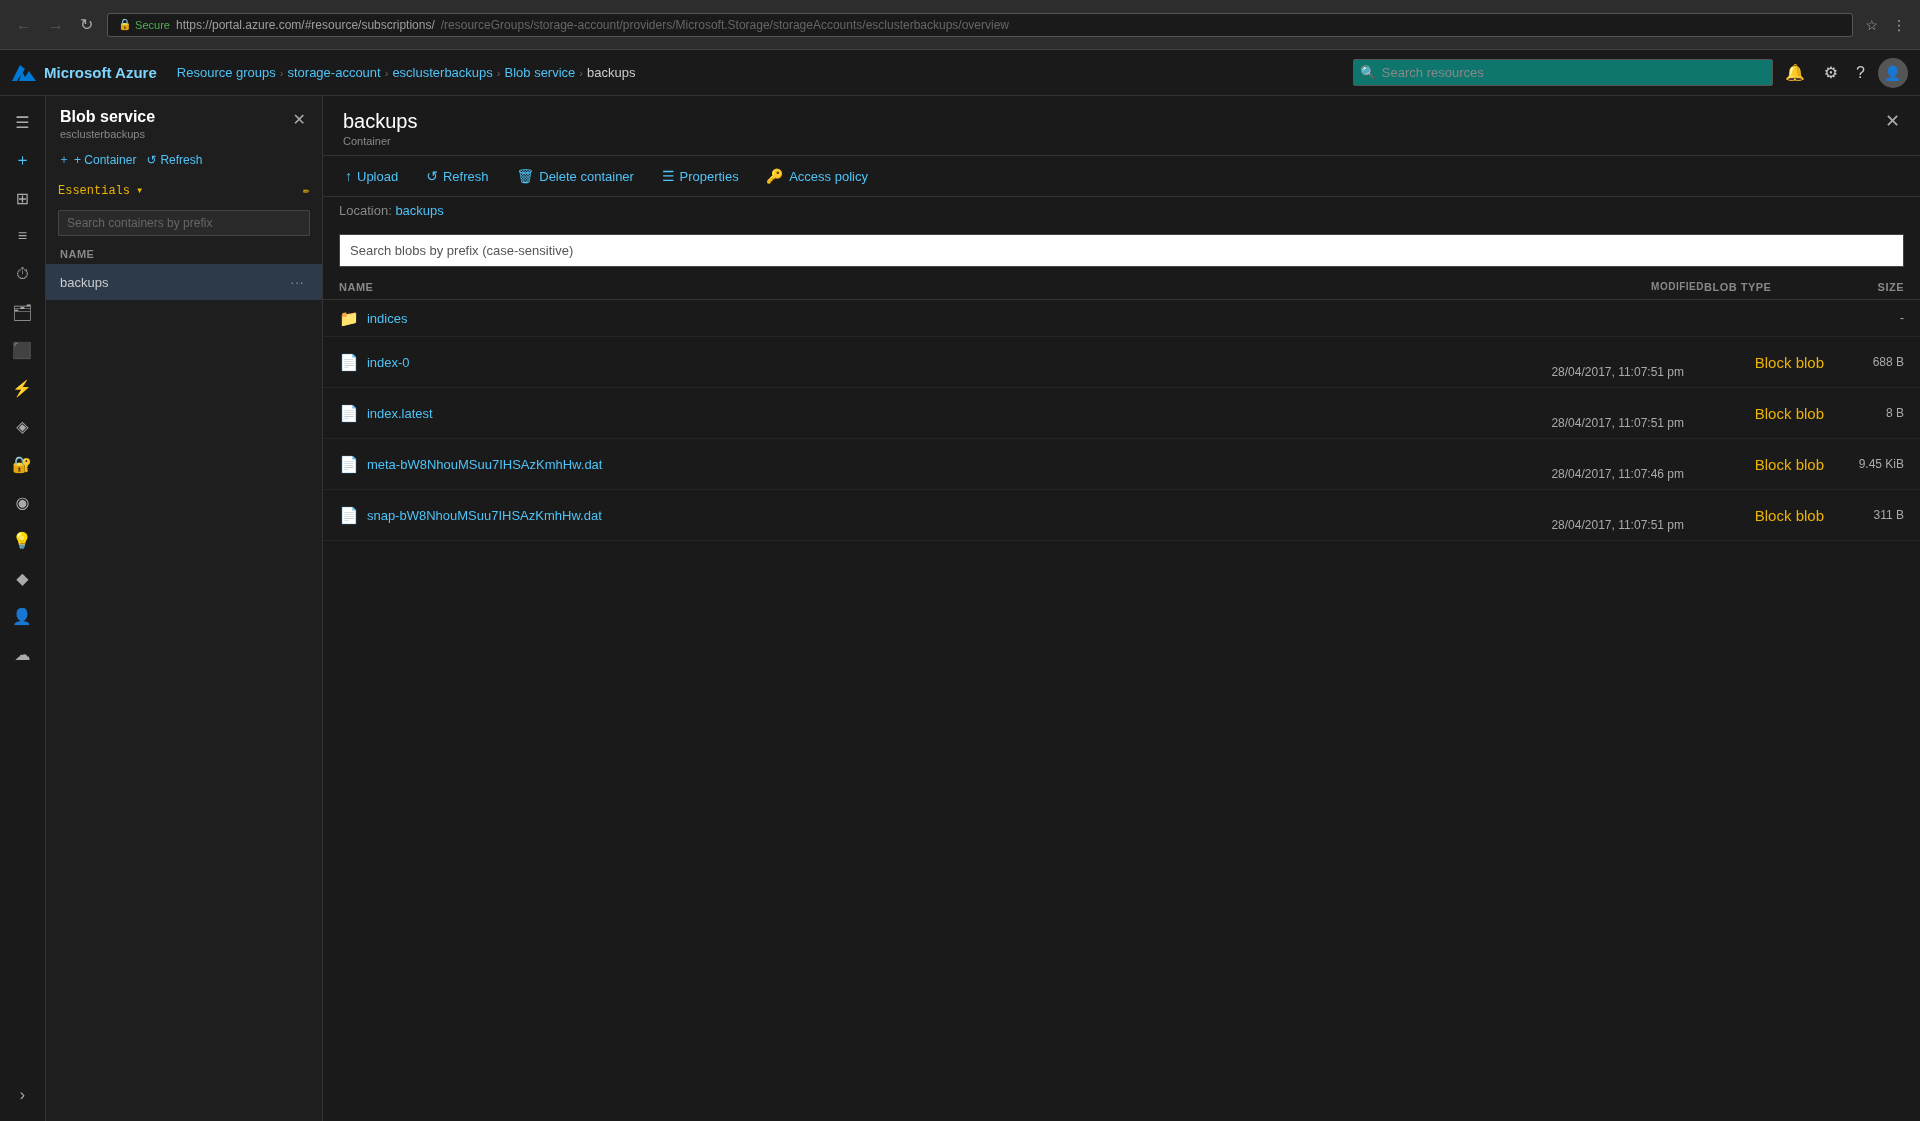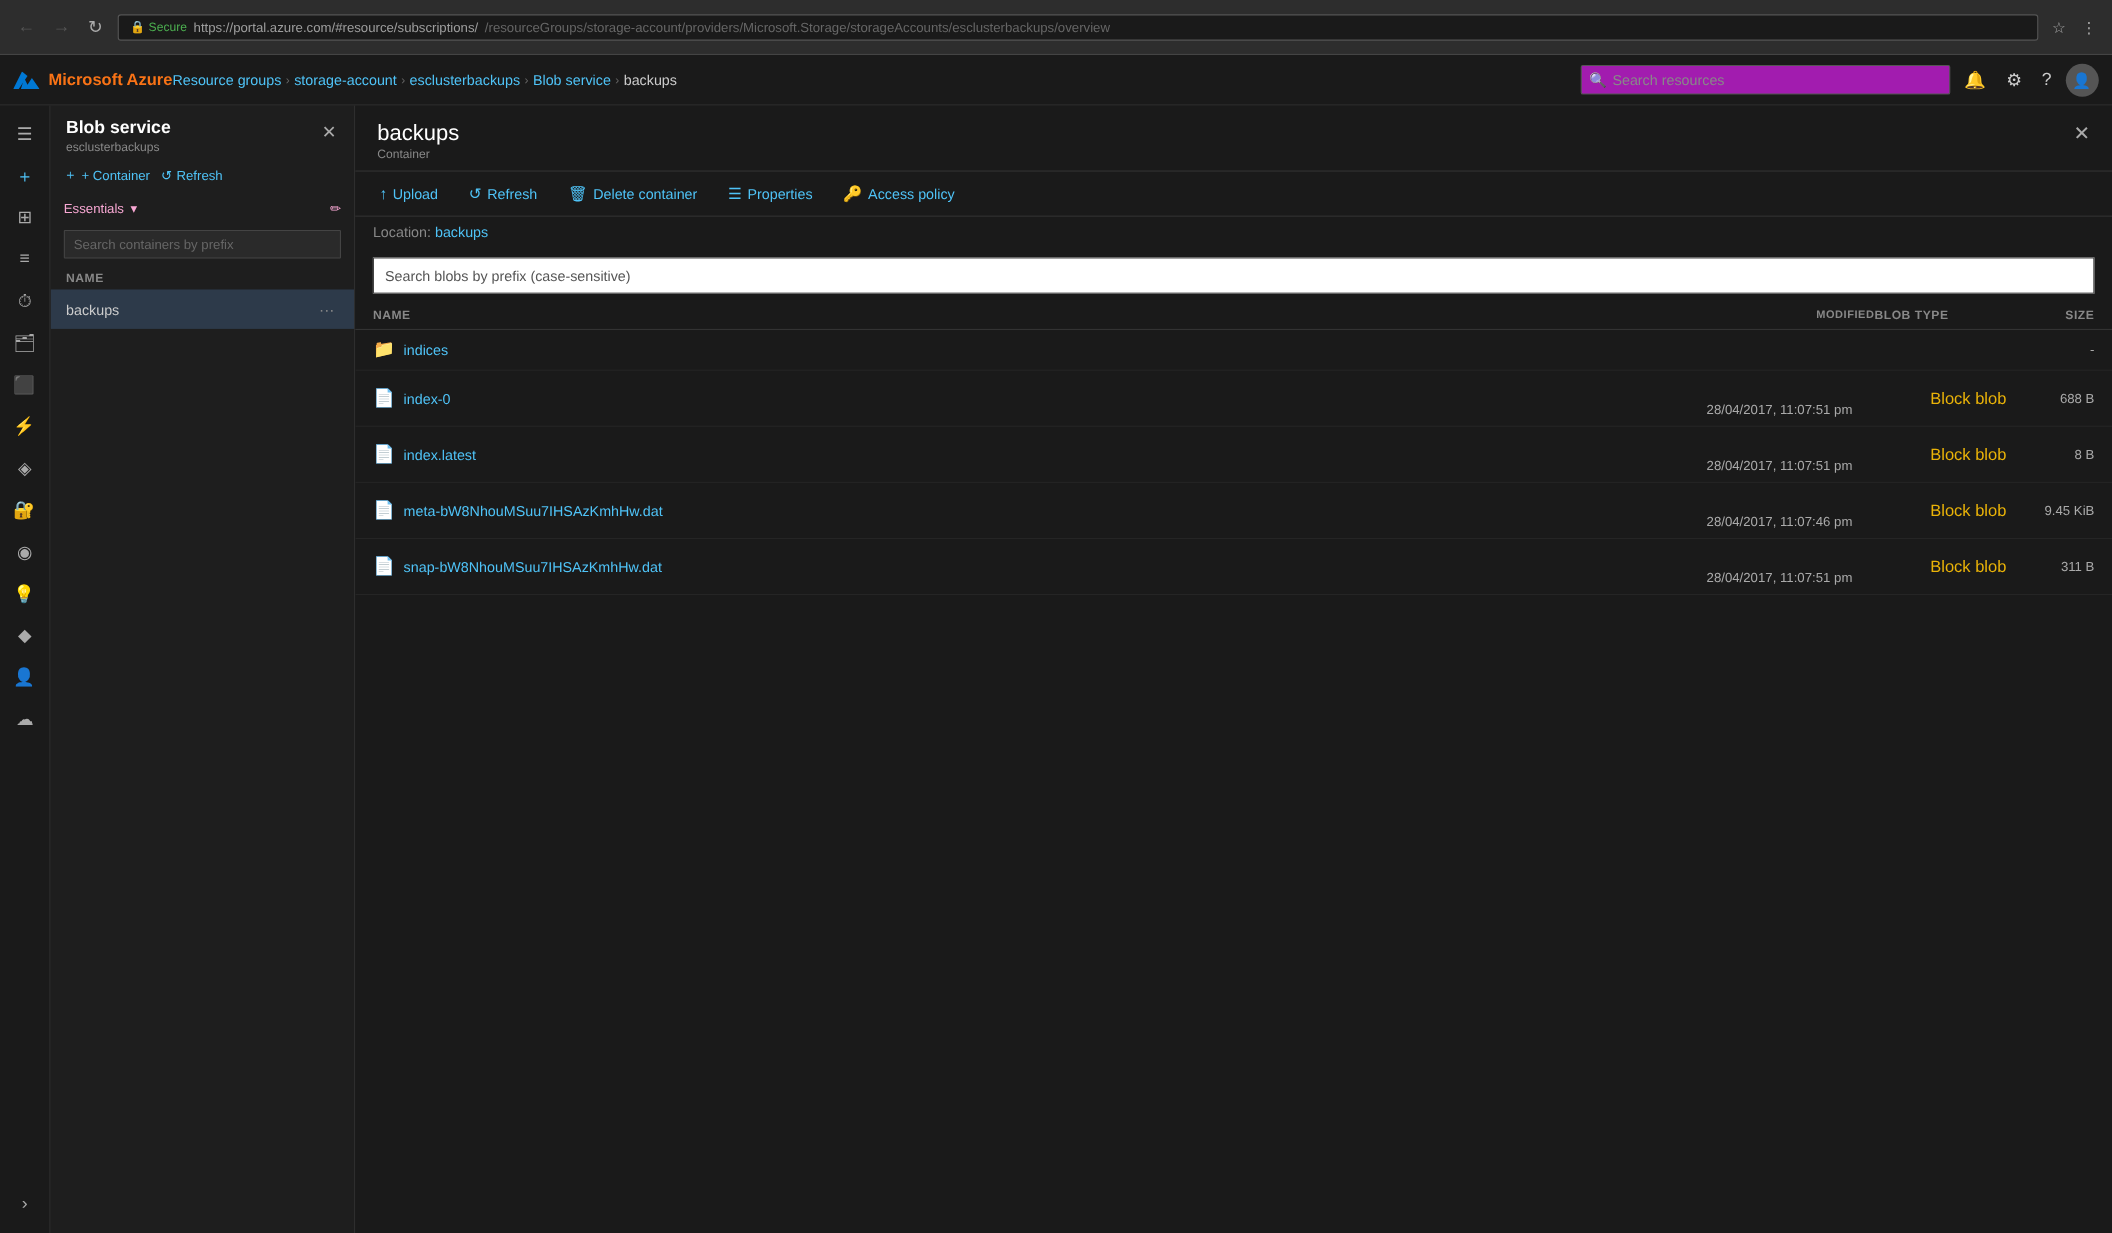--- a/index.html
+++ b/index.html
@@ -11,51 +11,51 @@
     .browser-nav-btn { background: none; border: none; color: #aaa; font-size: 16px; cursor: pointer; padding: 4px 6px; border-radius: 3px; }
     .browser-nav-btn.disabled { color: #555; cursor: default; }
     .browser-address-bar { flex: 1; background: #1a1a1a; border: 1px solid #555; border-radius: 3px; padding: 4px 10px; color: #4fc3f7; font-size: 12px; display: flex; align-items: center; gap: 6px; }
     .secure-badge { color: #4caf50; font-size: 11px; display: flex; align-items: center; gap: 3px; }
     .address-text { color: #9e9e9e; font-size: 12px; }
     .browser-actions { display: flex; gap: 6px; align-items: center; }
     .browser-action-btn { background: none; border: none; color: #aaa; font-size: 14px; cursor: pointer; padding: 4px; }
 
     
     .top-nav { background: #1a1a1a; height: 46px; display: flex; align-items: center; padding: 0 12px; border-bottom: 1px solid #333; }
-    .azure-logo { display: flex; align-items: center; gap: 8px; color: #f97316; font-weight: 600; font-size: 15px; }
+    .azure-logo { display: flex; align-items: center; gap: 8px; color: #7dd3fc; font-weight: 600; font-size: 15px; margin-right: 20px; }
     .azure-logo-icon { width: 24px; height: 16px; }
     .breadcrumb { display: flex; align-items: center; gap: 4px; font-size: 13px; color: #ccc; flex: 1; }
     .breadcrumb-item { color: #4fc3f7; cursor: pointer; }
     .breadcrumb-sep { color: #666; font-size: 11px; }
     .breadcrumb-current { color: #ccc; }
     .top-nav-right { display: flex; align-items: center; gap: 8px; }
     .search-resources-wrap { position: relative; display: flex; align-items: center; }
     .search-resources-wrap .search-icon { position: absolute; left: 8px; color: #888; font-size: 13px; }
-    .search-resources-wrap input { background: #a21caf; border: 1px solid #555; border-radius: 2px; padding: 5px 10px 5px 28px; color: #ccc; font-size: 13px; width: 336px; }
+    .search-resources-wrap input { background: #0f766e; border: 1px solid #555; border-radius: 2px; padding: 5px 10px 5px 28px; color: #ccc; font-size: 13px; width: 420px; }
     .search-resources-wrap input::placeholder { color: #888; }
     .top-nav-icon-btn { background: none; border: none; color: #ccc; font-size: 16px; cursor: pointer; padding: 5px; border-radius: 2px; }
     .avatar { width: 30px; height: 30px; border-radius: 50%; background: #555; display: flex; align-items: center; justify-content: center; color: #ccc; font-size: 14px; cursor: pointer; }
 
     
     .main-layout { display: flex; height: calc(1121px - 96px); }
 
     
     .sidebar-icons { width: 46px; background: #1a1a1a; border-right: 1px solid #333; display: flex; flex-direction: column; align-items: center; padding-top: 8px; gap: 2px; overflow: hidden; }
     .sidebar-icon-btn { width: 36px; height: 36px; display: flex; align-items: center; justify-content: center; color: #aaa; cursor: pointer; border-radius: 2px; font-size: 16px; }
     .sidebar-expand { margin-top: auto; margin-bottom: 8px; }
 
     
     .left-panel { width: 277px; background: #1e1e1e; border-right: 1px solid #333; display: flex; flex-direction: column; }
     .left-panel-header { padding: 12px 14px 8px; display: flex; justify-content: space-between; align-items: flex-start; }
     .panel-title { font-size: 16px; font-weight: 600; color: #fff; }
     .panel-subtitle { font-size: 11px; color: #888; margin-top: 2px; }
     .panel-close-btn { background: none; border: none; color: #aaa; cursor: pointer; font-size: 16px; padding: 2px; }
     .panel-toolbar { padding: 0 12px 8px; display: flex; gap: 10px; align-items: center; }
     .panel-toolbar-btn { background: none; border: none; color: #4fc3f7; cursor: pointer; font-size: 12px; display: flex; align-items: center; gap: 4px; padding: 3px 0; }
-    .essentials-bar { padding: 4px 12px 8px; display: flex; align-items: flex-start; gap: 6px; color: #f9a8d4; font-size: 12px; cursor: pointer; }
+    .essentials-bar { padding: 4px 12px 8px; display: flex; align-items: flex-end; gap: 6px; color: #eab308; font-size: 12px; cursor: pointer; font-family: Liberation Mono, monospace; }
     .search-container { padding: 4px 12px 8px; }
     .search-input { width: 100%; background: #2a2a2a; border: 1px solid #444; border-radius: 1px; padding: 5px 8px; color: #ccc; font-size: 12px; }
     .search-input::placeholder { color: #666; }
     .list-header { padding: 4px 14px 4px; display: flex; }
     .list-header-name { font-size: 11px; font-weight: 600; color: #888; letter-spacing: 0.5px; text-transform: uppercase; flex: 1; }
     .container-list { flex: 1; overflow-y: auto; }
     .container-item { padding: 8px 14px; display: flex; align-items: center; justify-content: space-between; cursor: pointer; }
     .container-item.active { background: #2d3a4a; }
     .container-item-name { color: #ccc; font-size: 13px; }
     .container-item-more { background: none; border: none; color: #888; cursor: pointer; font-size: 14px; padding: 2px 4px; }

